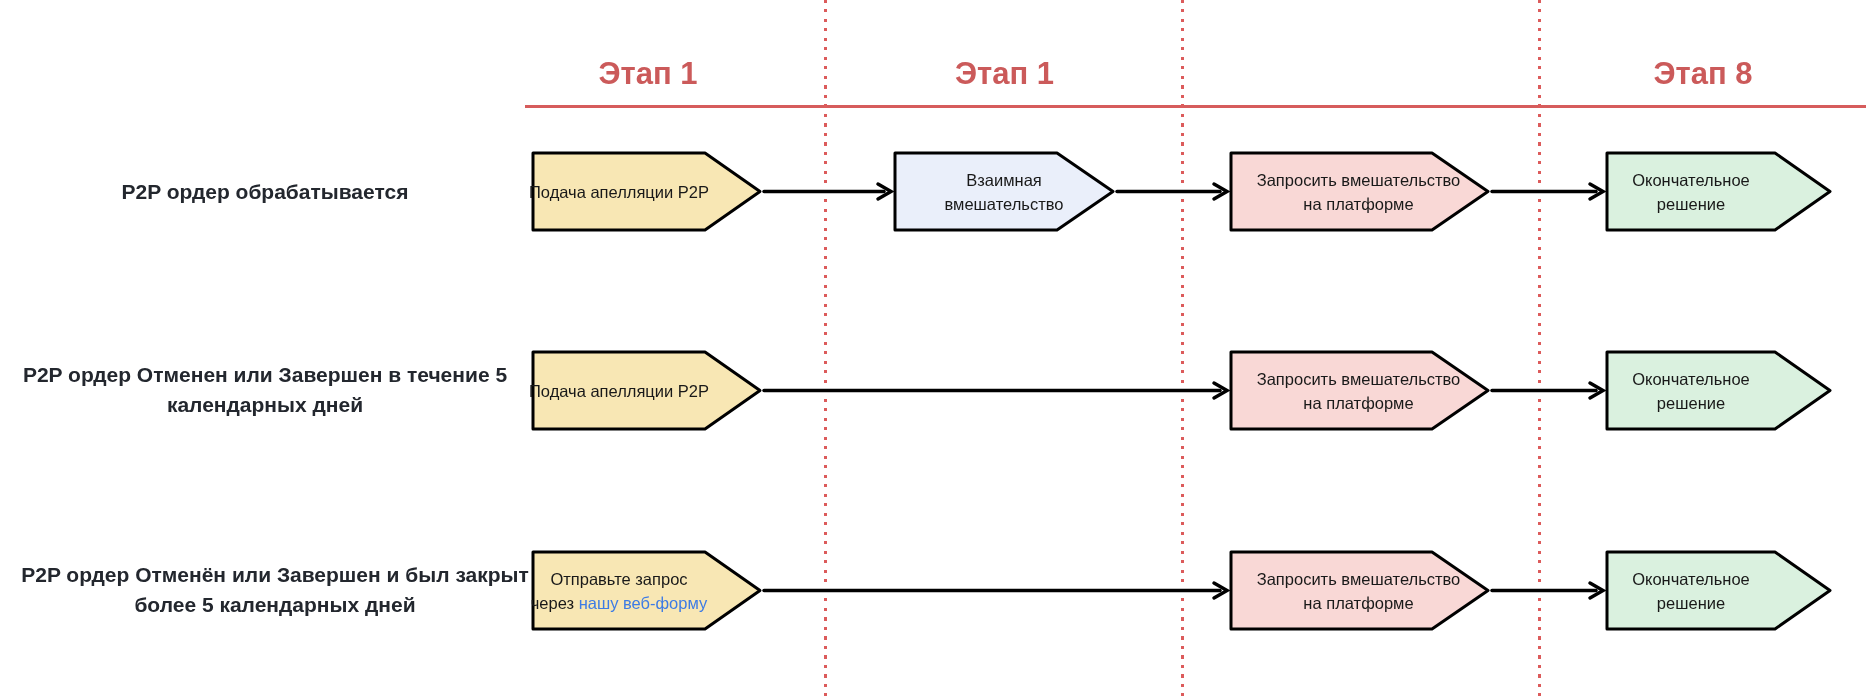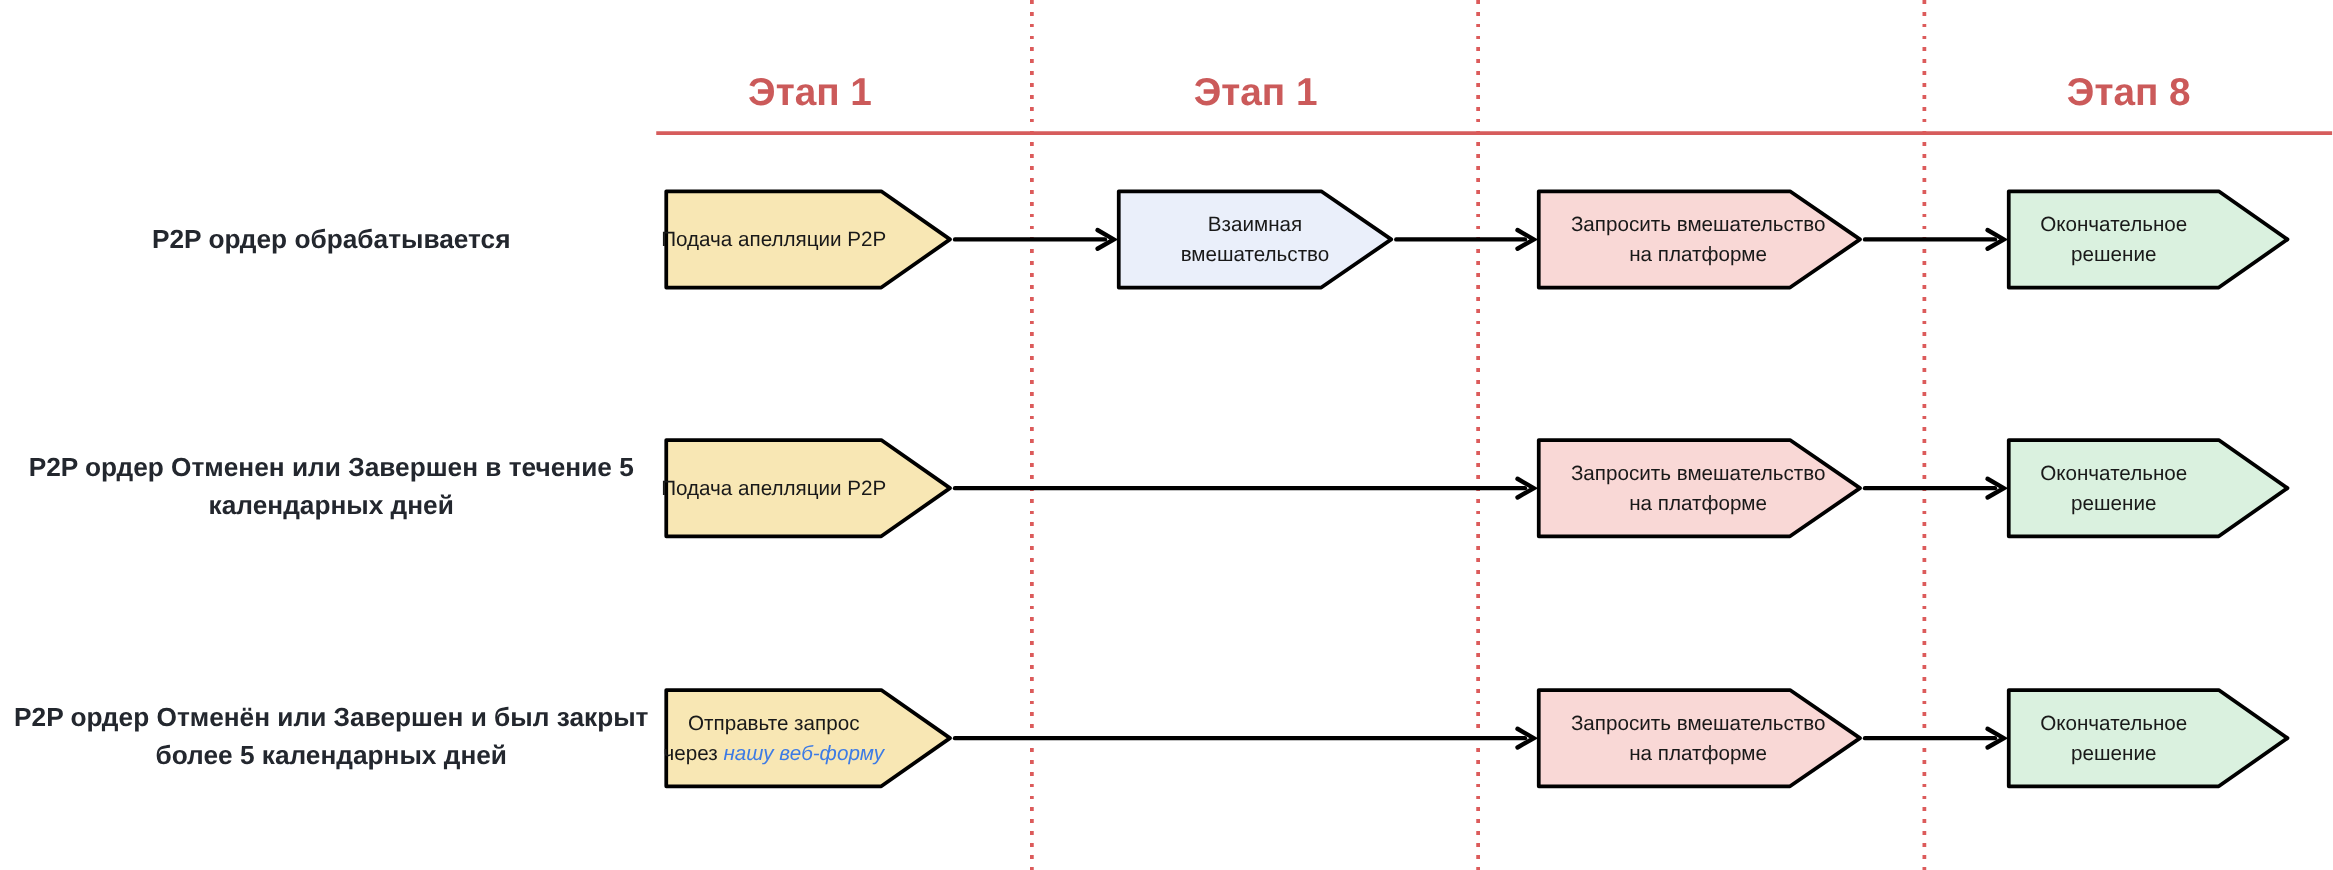--- a/index.html
+++ b/index.html
@@ -58,39 +58,39 @@
     width: 530px;
     text-align: center;
     font-size: 21px;
     font-weight: 700;
     color: #23272e;
     line-height: 30px;
   }
   .row-label div { white-space: nowrap; }
   #row1-label { top: 177px; }
   #row2-label { top: 360px; }
-  #row3-label { top: 560px; }
+  #row3-label { top: 560px; margin-left: 10px; }
 
   
   .cbox { position: absolute; height: 77px; }
   .cbox svg { position: absolute; left: 0; top: 0; overflow: visible; }
   .cbox-label {
     position: absolute;
     left: 0; top: 0; height: 77px;
     display: flex;
     flex-direction: column;
     align-items: center;
     justify-content: center;
     font-size: 16.5px;
     color: #191919;
     line-height: 24px;
     text-align: center;
   }
   .cbox-label div { white-space: nowrap; }
-  .weblink { color: #3d7be5; cursor: pointer; font-style: italic; }
+  .weblink { color: #3d7be5; cursor: pointer; }
 
   
   .row-y1 { top: 153px; }
   .row-y2 { top: 352px; }
   .row-y3 { top: 552px; }
   .bx-yellow { left: 533px;  width: 227px; }
   .bx-yellow .cbox-label { width: 172px; }
   .bx-blue   { left: 895px;  width: 218px; }
   .bx-blue .cbox-label   { width: 162px; padding-left: 28px; }
   .bx-pink   { left: 1231px; width: 257px; }

